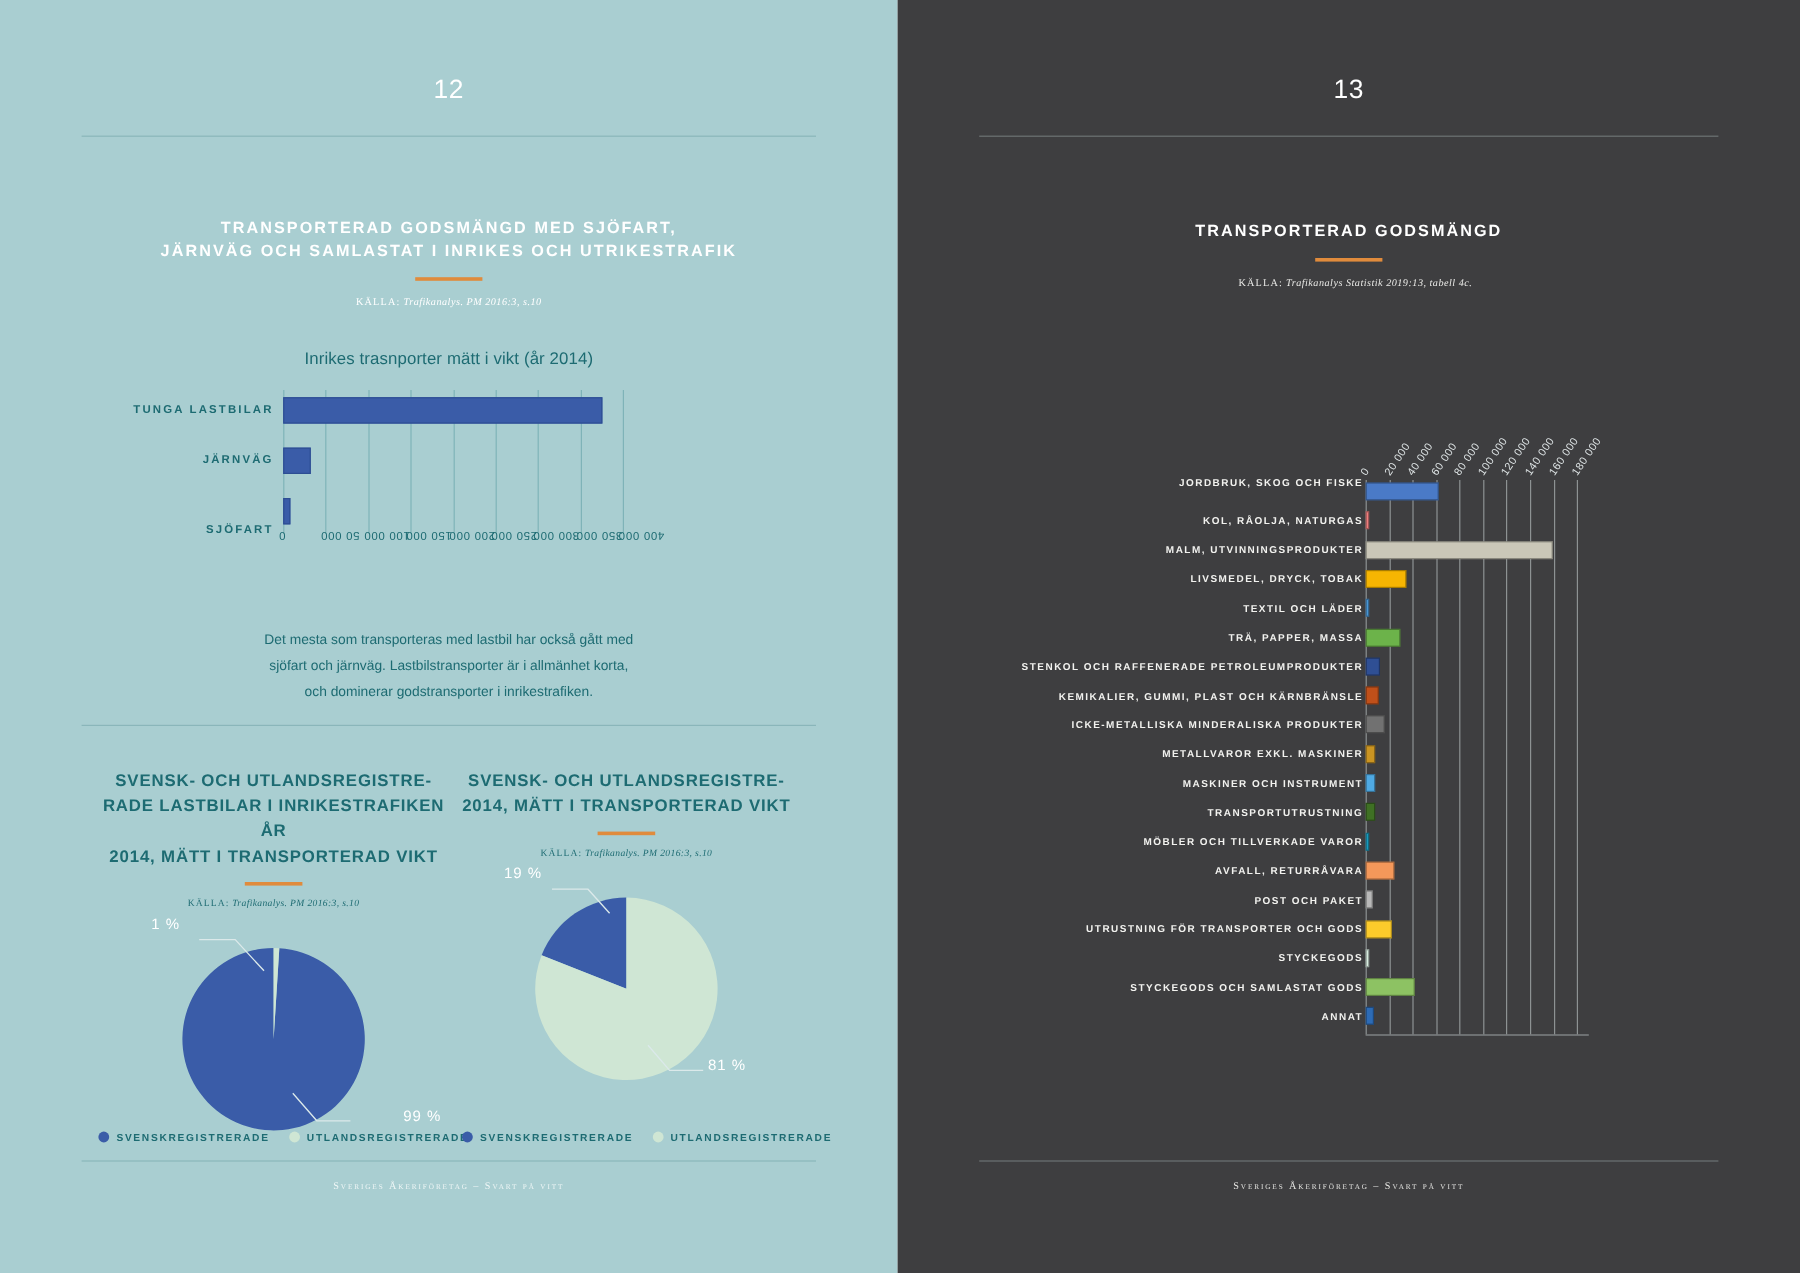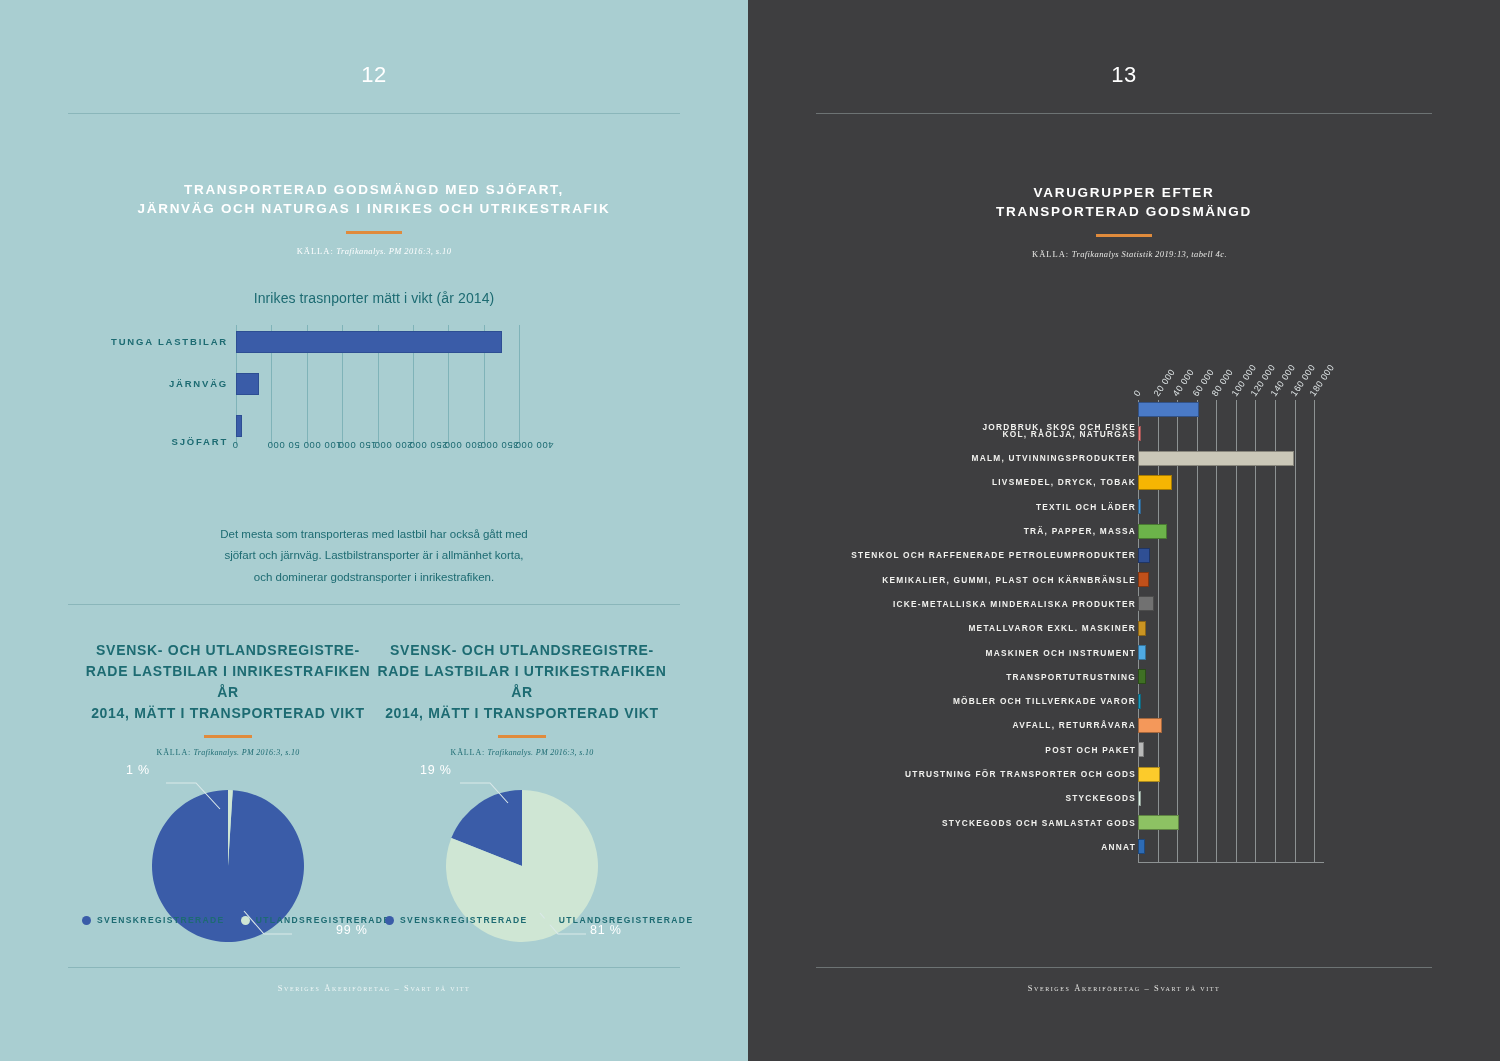--- a/index.html
+++ b/index.html
@@ -90,21 +90,21 @@
   .pie-box{position:relative;width:300px;height:180px;margin-top:14px;}
   .pie-svg{position:absolute;left:50%;top:0;transform:translateX(-50%);}
   .pct{
     position:absolute;color:#ffffff;font-size:12.5px;letter-spacing:.8px;white-space:nowrap;
   }
   .legend{
     position:absolute;top:915px;display:flex;gap:16px;align-items:center;
   }
   .legend.a{left:82px;}
   .legend.b{left:385px;}
-  .leg-item{display:flex;align-items:flex-end;gap:6px;}
+  .leg-item{display:flex;align-items:flex-start;gap:6px;margin-top:28px;}
   .dot{width:9px;height:9px;border-radius:50%;display:inline-block;}
   .leg-txt{color:#1d6b72;font-size:8.5px;font-weight:bold;letter-spacing:1.4px;}
 
   
   .botrule{position:absolute;left:68px;right:68px;height:1px;top:967px;}
   .page-left .botrule{background:#8ab6ba;}
   .page-right .botrule{background:#6d7374;}
   .footer{
     position:absolute;top:983px;left:0;width:100%;text-align:center;
     font-family:"Liberation Serif", serif;font-size:8.5px;letter-spacing:1.6px;
@@ -135,21 +135,21 @@
 <div class="spread">
 
   <div class="page page-left">
 
     <div class="pagenum">12</div>
     <div class="toprule"></div>
 
     <div class="title-main">
       <div class="sect-title">
         <div>TRANSPORTERAD GODSMÄNGD MED SJÖFART,</div>
-        <div>JÄRNVÄG OCH NATURGAS I INRIKES OCH UTRIKESTRAFIK</div>
+        <div>JÄRNVÄG OCH SAMLASTAT I INRIKES OCH UTRIKESTRAFIK</div>
       </div>
       <div class="orangebar"></div>
       <div class="kalla">
         <span class="lbl">KÄLLA:</span>
         <span class="src">Trafikanalys. PM 2016:3, s.10</span>
       </div>
     </div>
 
     <div class="subtitle">Inrikes trasnporter mätt i vikt (år 2014)</div>
 
@@ -241,21 +241,20 @@
           <polyline points="144,163 116,163 96,140" fill="none" stroke="#dbe9ea" stroke-width="1.1"></polyline>
         </svg>
         <span class="pct" style="left:48px;top:-8px;">1 %</span>
         <span class="pct" style="left:218px;top:152px;margin-left:40px;">99 %</span>
       </div>
     </div>
 
     <div class="pie-col b">
       <div class="pie-head">
         <div>SVENSK- OCH UTLANDSREGISTRE-</div>
-        <div>RADE LASTBILAR I UTRIKESTRAFIKEN ÅR</div>
         <div>2014, MÄTT I TRANSPORTERAD VIKT</div>
       </div>
       <div class="orangebar small"></div>
       <div class="pie-kalla">
         <span class="lbl">KÄLLA:</span>
         <span class="src">Trafikanalys. PM 2016:3, s.10</span>
       </div>
       <div class="pie-box">
         <svg class="pie-svg" width="160" height="175" viewBox="0 0 160 175">
           <g transform="translate(80,95)">
@@ -296,21 +295,20 @@
     <div class="footer">Sveriges Åkeriföretag – Svart på vitt</div>
   </div>
 
   <div class="page page-right">
 
     <div class="pagenum">13</div>
     <div class="toprule"></div>
 
     <div class="title-right">
       <div class="sect-title">
-        <div>VARUGRUPPER EFTER</div>
         <div>TRANSPORTERAD GODSMÄNGD</div>
       </div>
       <div class="orangebar"></div>
       <div class="kalla">
         <span class="lbl">KÄLLA:</span>
         <span class="src">Trafikanalys Statistik 2019:13, tabell 4c.</span>
       </div>
     </div>
 
     <div class="rchart">
@@ -332,21 +330,21 @@
           <div class="rtick" style="left: 431.158px;">40 000</div>
           <div class="rtick" style="left: 450.737px;">60 000</div>
           <div class="rtick" style="left: 470.316px;">80 000</div>
           <div class="rtick" style="left: 489.895px;">100 000</div>
           <div class="rtick" style="left: 509.474px;">120 000</div>
           <div class="rtick" style="left: 529.053px;">140 000</div>
           <div class="rtick" style="left: 548.632px;">160 000</div>
           <div class="rtick" style="left: 568.211px;">180 000</div>
         </div>
       <div id="right-rows">
-          <div class="rlabel" style="top: 122px; text-align: right;">JORDBRUK, SKOG OCH FISKE</div>
+          <div class="rlabel" style="top: 97px; text-align: right;">JORDBRUK, SKOG OCH FISKE</div>
           <div class="rbar" style="top: 102px; width: 60.6947px; background: rgb(74, 122, 199);"></div>
           <div class="rlabel" style="top: 128.8px;">KOL, RÅOLJA, NATURGAS</div>
           <div class="rbar" style="top: 126.3px; width: 3px; background: rgb(239, 127, 127);"></div>
           <div class="rlabel" style="top: 153.1px;">MALM, UTVINNINGSPRODUKTER</div>
           <div class="rbar" style="top: 150.6px; width: 155.653px; background: rgb(202, 199, 184);"></div>
           <div class="rlabel" style="top: 177.4px;">LIVSMEDEL, DRYCK, TOBAK</div>
           <div class="rbar" style="top: 174.9px; width: 34.2632px; background: rgb(246, 181, 2);"></div>
           <div class="rlabel" style="top: 201.7px;">TEXTIL OCH LÄDER</div>
           <div class="rbar" style="top: 199.2px; width: 3px; background: rgb(74, 151, 214);"></div>
           <div class="rlabel" style="top: 226px;">TRÄ, PAPPER, MASSA</div>

